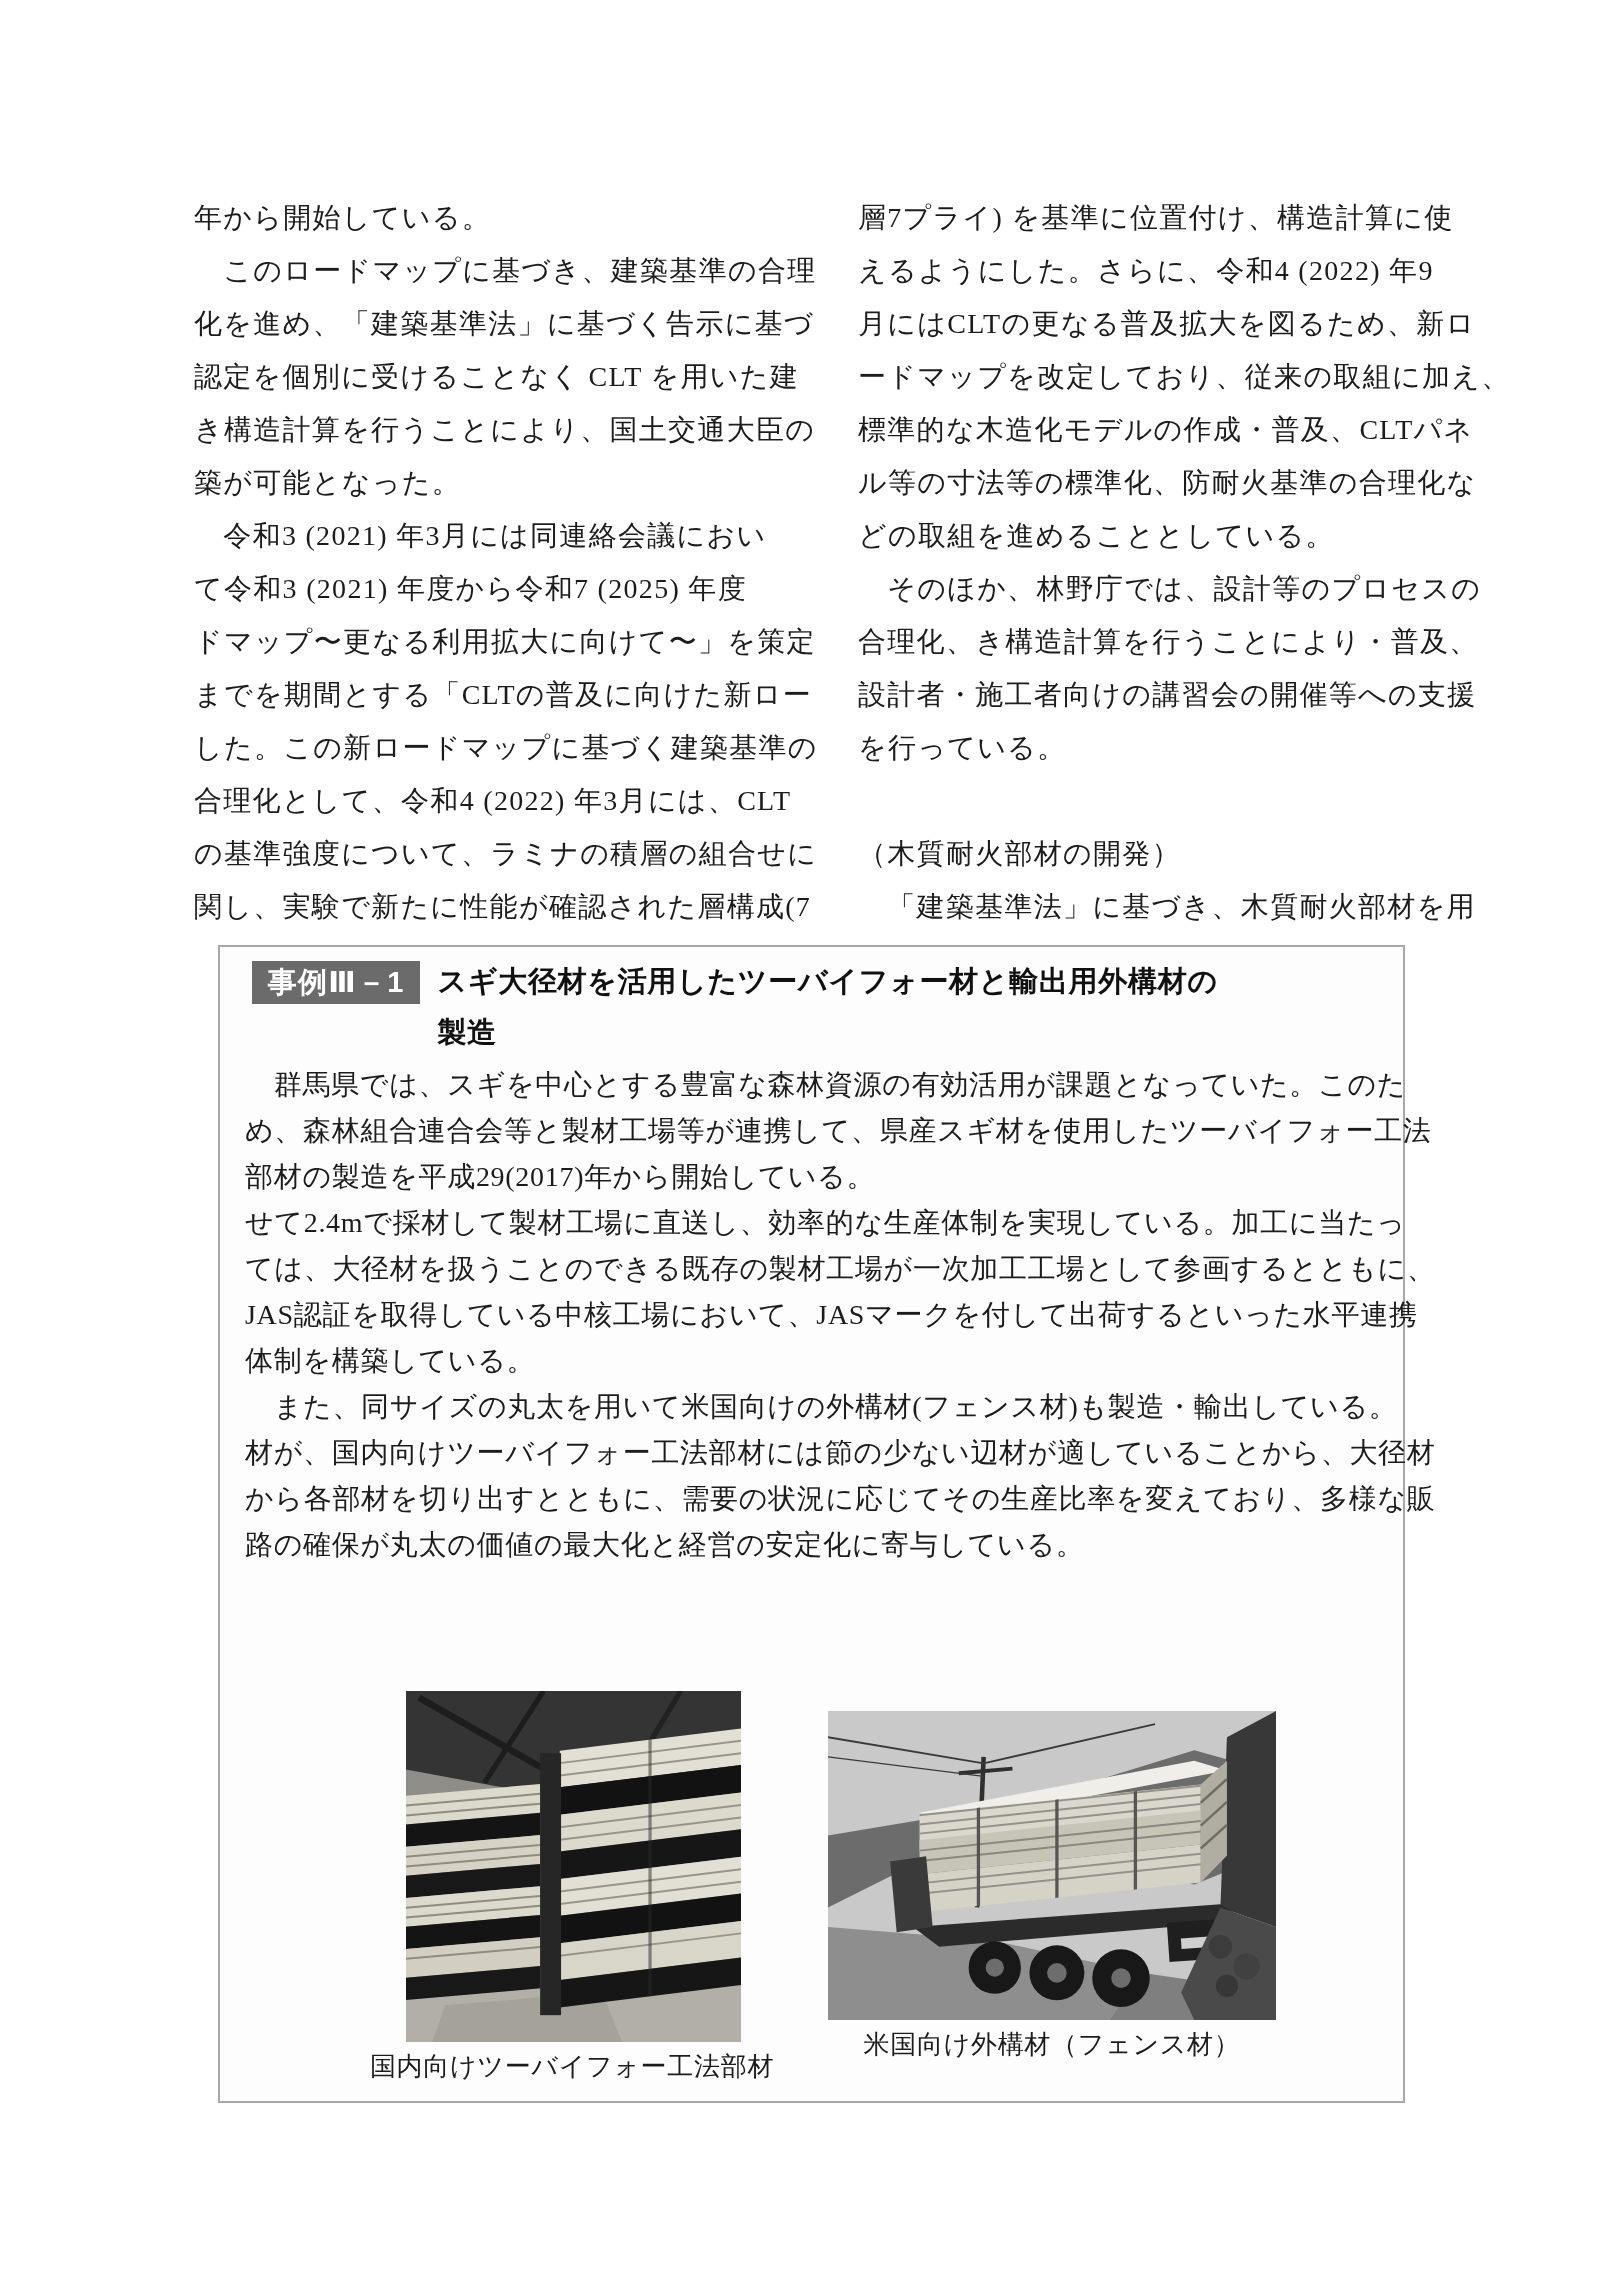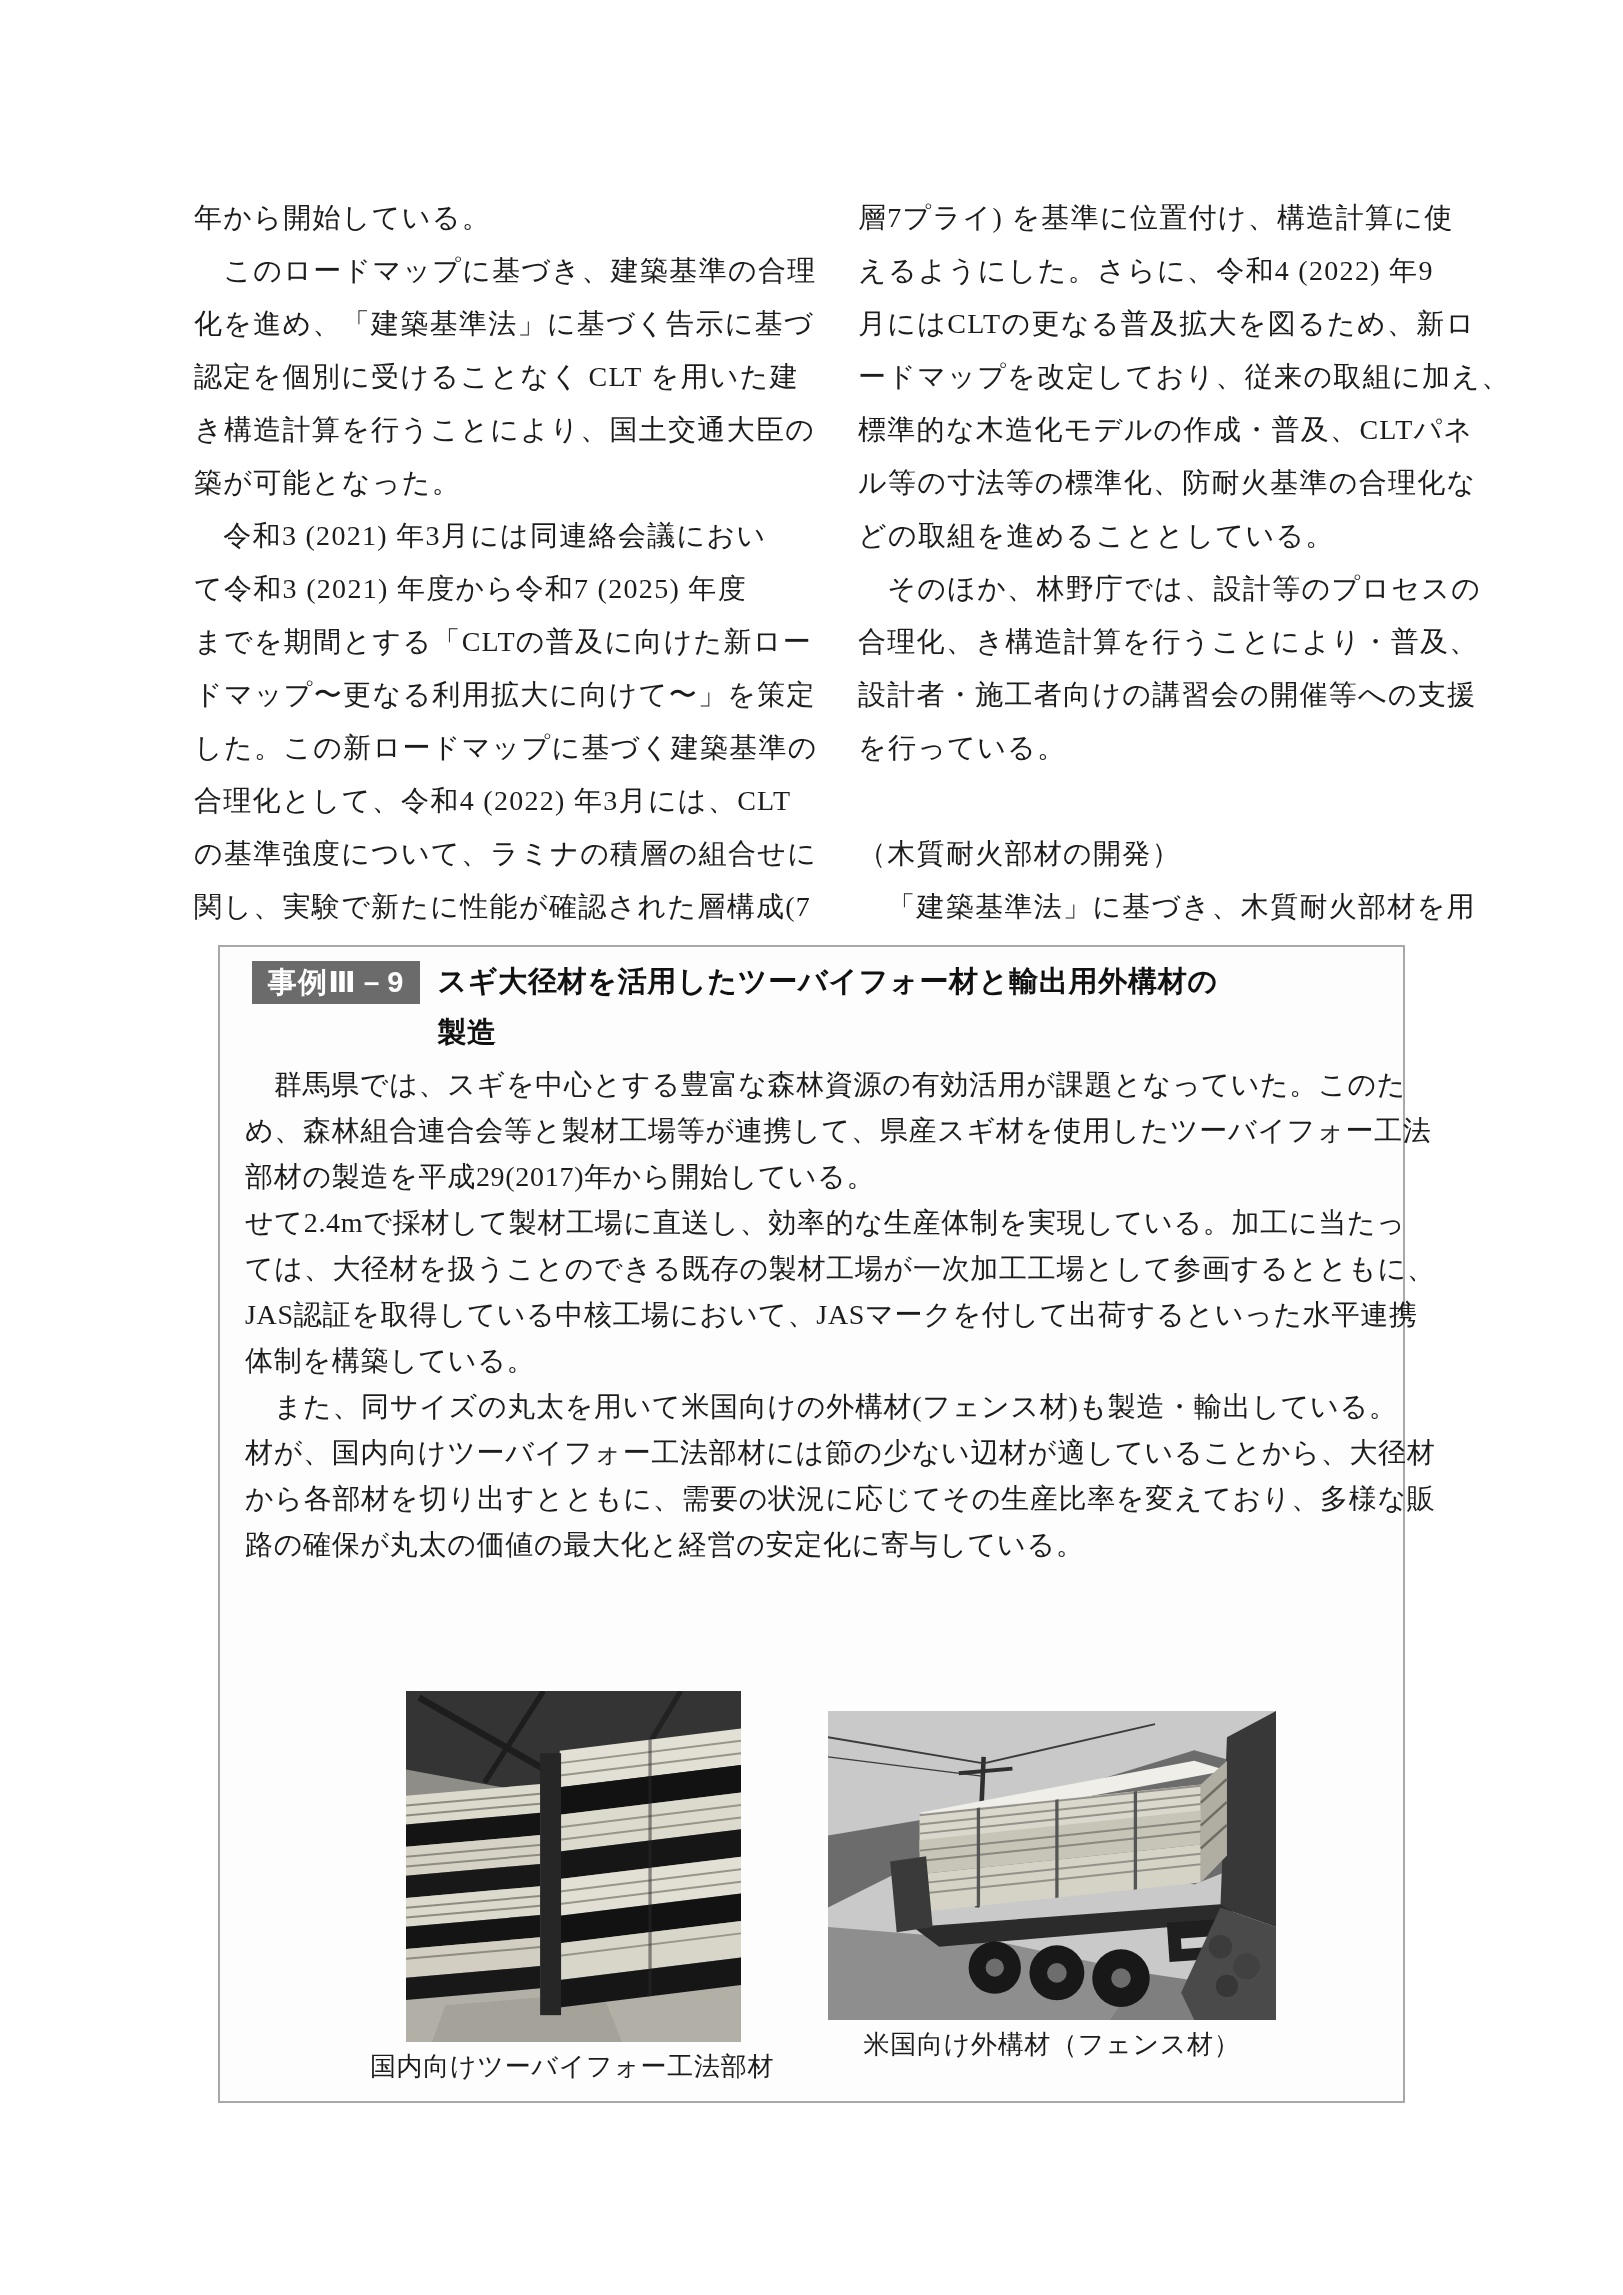--- a/index.html
+++ b/index.html
@@ -53,22 +53,22 @@
 
 <div class="col col-left">
     <div class="line">年から開始している。</div>
     <div class="line">　このロードマップに基づき、建築基準の合理</div>
     <div class="line">化を進め、「建築基準法」に基づく告示に基づ</div>
     <div class="line">認定を個別に受けることなく CLT を用いた建</div>
     <div class="line">き構造計算を行うことにより、国土交通大臣の</div>
     <div class="line">築が可能となった。</div>
     <div class="line">　令和3 (2021) 年3月には同連絡会議におい</div>
     <div class="line">て令和3 (2021) 年度から令和7 (2025) 年度</div>
+    <div class="line">ドマップ〜更なる利用拡大に向けて〜」を策定</div>
     <div class="line">までを期間とする「CLTの普及に向けた新ロー</div>
-    <div class="line">ドマップ〜更なる利用拡大に向けて〜」を策定</div>
     <div class="line">した。この新ロードマップに基づく建築基準の</div>
     <div class="line">合理化として、令和4 (2022) 年3月には、CLT</div>
     <div class="line">の基準強度について、ラミナの積層の組合せに</div>
     <div class="line">関し、実験で新たに性能が確認された層構成(7</div>
   </div>
 
 <div class="col col-right">
     <div class="line">層7プライ) を基準に位置付け、構造計算に使</div>
     <div class="line">えるようにした。さらに、令和4 (2022) 年9</div>
     <div class="line">月にはCLTの更なる普及拡大を図るため、新ロ</div>
@@ -81,21 +81,21 @@
     <div class="line">設計者・施工者向けの講習会の開催等への支援</div>
     <div class="line">を行っている。</div>
     <div class="line"></div>
     <div class="line">（木質耐火部材の開発）</div>
     <div class="line">　「建築基準法」に基づき、木質耐火部材を用</div>
   </div>
 
 <div class="case-box">
 
   <div class="case-header">
-    <div class="badge">事例Ⅲ－9</div>
+    <div class="badge">事例Ⅲ－1</div>
     <div class="case-title">
       <div>スギ大径材を活用したツーバイフォー材と輸出用外構材の</div>
       <div>製造</div>
     </div>
   </div>
 
   <div class="case-body">
       <div class="line">　群馬県では、スギを中心とする豊富な森林資源の有効活用が課題となっていた。このた</div>
       <div class="line">め、森林組合連合会等と製材工場等が連携して、県産スギ材を使用したツーバイフォー工法</div>
       <div class="line">部材の製造を平成29(2017)年から開始している。</div>

